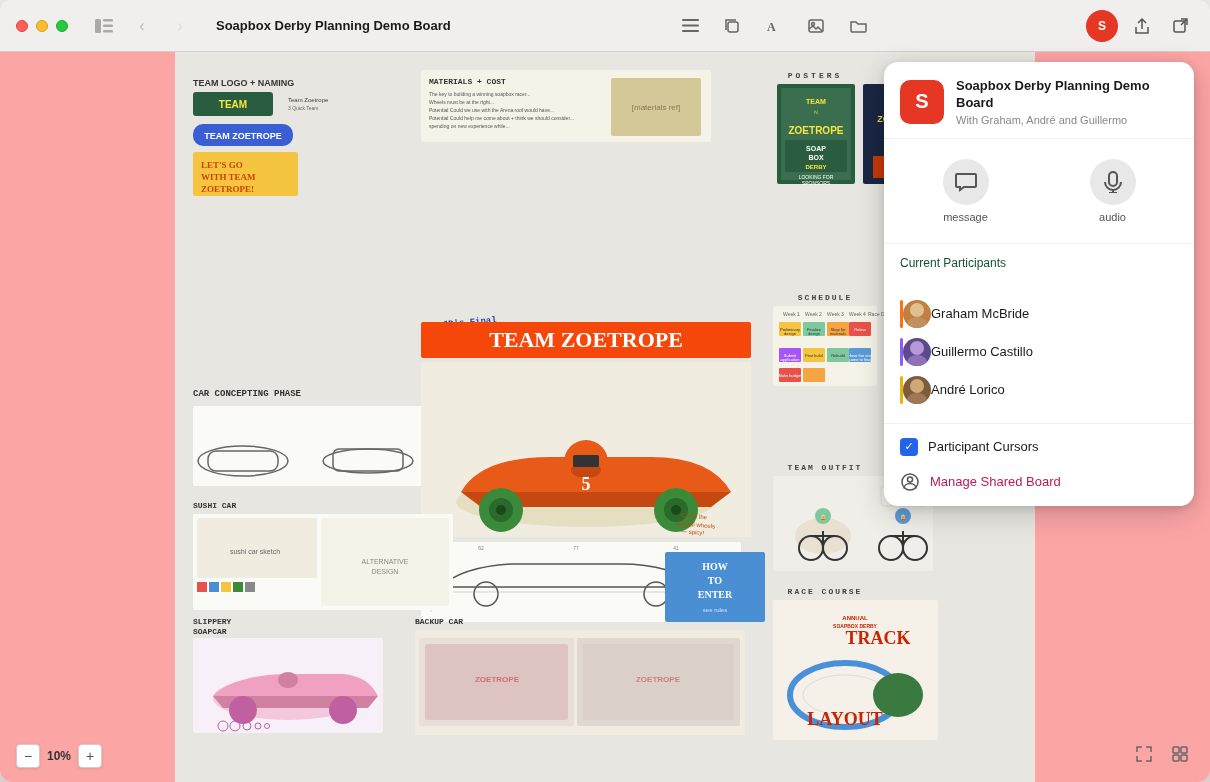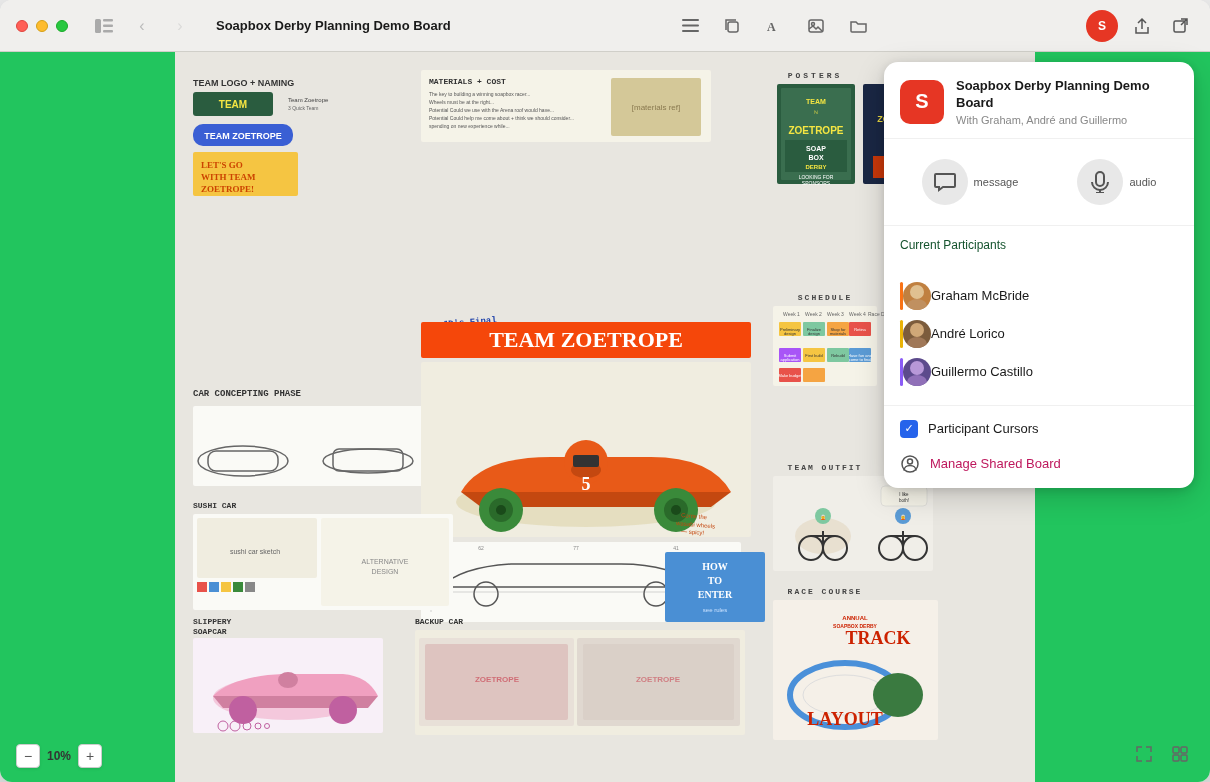--- a/index.html
+++ b/index.html
@@ -105,21 +105,21 @@
       cursor: pointer;
     }
 
     
     .canvas-area {
       position: absolute;
       top: 52px;
       left: 0;
       right: 0;
       bottom: 0;
-      background: #22c55e;
+      background: #fca5a5;
       overflow: hidden;
     }
 
     
     .bottom-toolbar {
       position: absolute;
       bottom: 14px;
       left: 16px;
       display: flex;
       align-items: center;
@@ -226,21 +226,21 @@
 
     .popover-actions {
       display: flex;
       justify-content: space-around;
       padding: 14px 8px;
       border-bottom: 1px solid #f0f0f0;
     }
 
     .action-btn {
       display: flex;
-      flex-direction: row;
+      flex-direction: column;
       align-items: center;
       gap: 6px;
       cursor: pointer;
       padding: 6px 16px;
       border-radius: 8px;
     }
 
     .action-icon-circle {
       width: 46px;
       height: 46px;
@@ -769,40 +769,40 @@
         <div class="participant-avatar" style="background: #c08040;">
           <svg width="28" height="28" viewBox="0 0 28 28">
               <circle cx="14" cy="10" r="7" fill="#e0c090"></circle>
               <ellipse cx="14" cy="24" rx="10" ry="7" fill="#c09060"></ellipse>
             </svg>
         </div>
         <span class="participant-name">Graham McBride</span>
       </div>
 
       <div class="participant-row">
+        <div class="participant-color-bar" style="background: #8b5cf6;"></div>
+        <div class="participant-avatar" style="background: #5c4a8c;">
+          <svg width="28" height="28" viewBox="0 0 28 28">
+              <circle cx="14" cy="10" r="7" fill="#b898d8"></circle>
+              <ellipse cx="14" cy="24" rx="10" ry="7" fill="#9070b8"></ellipse>
+            </svg>
+        </div>
+        <span class="participant-name">Guillermo Castillo</span>
+      </div>
+
+      <div class="participant-row">
         <div class="participant-color-bar" style="background: #eab308;"></div>
         <div class="participant-avatar" style="background: #7c5c3c;">
           <svg width="28" height="28" viewBox="0 0 28 28">
               <circle cx="14" cy="10" r="7" fill="#d0a878"></circle>
               <ellipse cx="14" cy="24" rx="10" ry="7" fill="#a07858"></ellipse>
             </svg>
         </div>
         <span class="participant-name">André Lorico</span>
       </div>
-
-      <div class="participant-row">
-        <div class="participant-color-bar" style="background: #8b5cf6;"></div>
-        <div class="participant-avatar" style="background: #5c4a8c;">
-          <svg width="28" height="28" viewBox="0 0 28 28">
-              <circle cx="14" cy="10" r="7" fill="#b898d8"></circle>
-              <ellipse cx="14" cy="24" rx="10" ry="7" fill="#9070b8"></ellipse>
-            </svg>
-        </div>
-        <span class="participant-name">Guillermo Castillo</span>
-      </div>
     </div>
 
     <div class="divider"></div>
 
     <div class="cursor-row">
       <div class="cursor-checkbox">✓</div>
       <span class="cursor-label">Participant Cursors</span>
     </div>
 
     <div class="manage-row">

